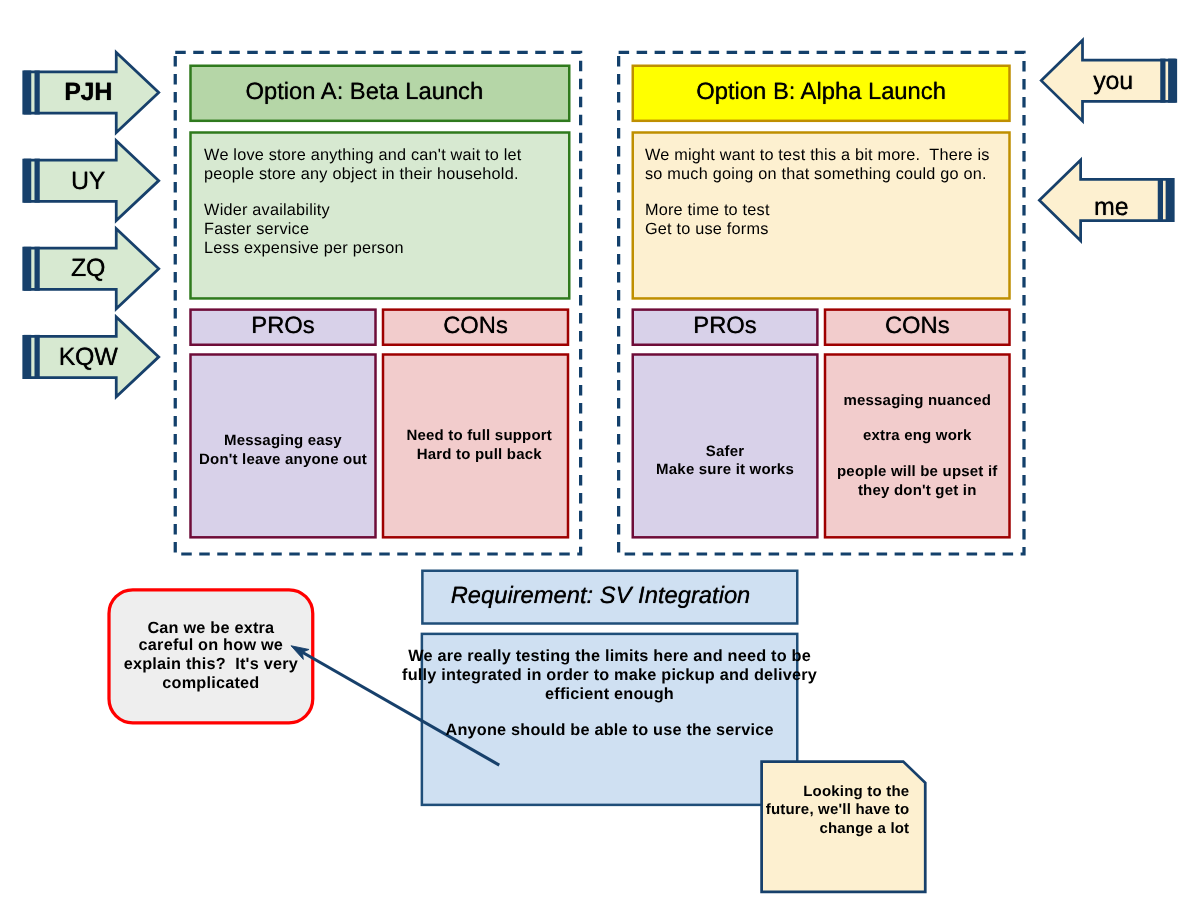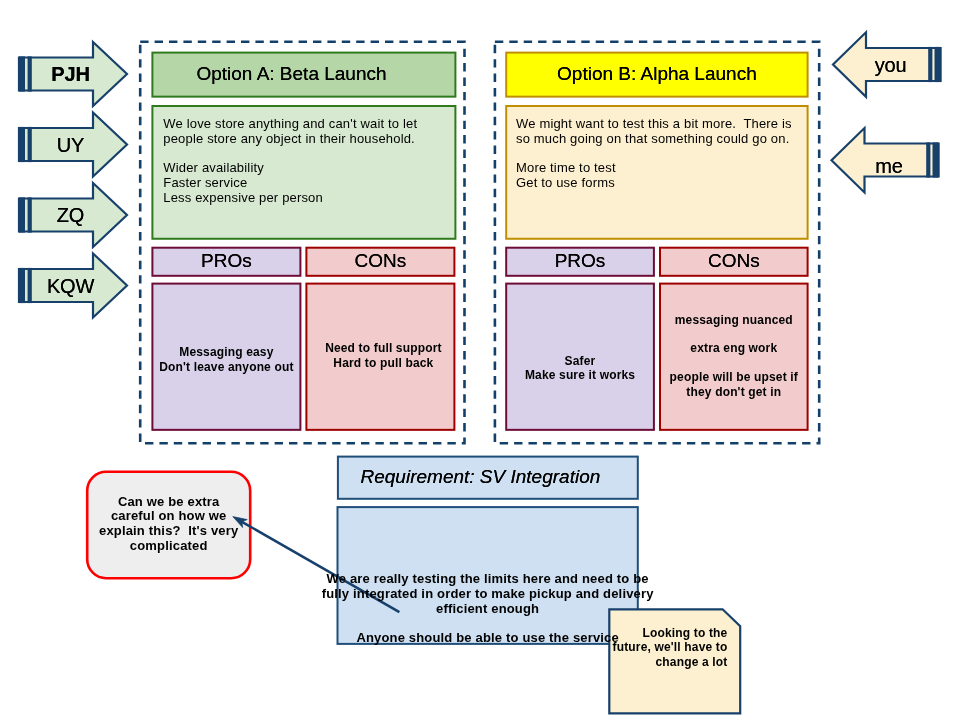--- a/index.html
+++ b/index.html
@@ -123,21 +123,21 @@
   <div class="ctrtext" style="left:506.2px;top:283.6px;width:147.7px;height:171px;">Safer
 Make sure it works</div>
   <div class="ctrtext" style="left:660px;top:283.6px;width:147.6px;height:146.25px;">messaging nuanced
 
 extra eng work
 
 people will be upset if
 they don't get in</div>
 
   <div class="lbl hdr" style="left:337.9px;top:456.6px;width:285px;height:42.2px;font-style:italic;">Requirement: SV Integration</div>
-  <div class="ctrtext big" style="left:337.5px;top:507.1px;width:300.3px;height:136.8px;align-items:flex-start;padding-top:25px;margin-top:40px;">We are really testing the limits here and need to be
+  <div class="ctrtext big" style="left:337.5px;top:507.1px;width:300.3px;height:136.8px;align-items:flex-start;padding-top:11px;">We are really testing the limits here and need to be
 fully integrated in order to make pickup and delivery
 efficient enough
 
 Anyone should be able to use the service</div>
 
   <div class="ctrtext big" style="left:87.2px;top:471.8px;width:163px;height:106.4px;">Can we be extra
 careful on how we
 explain this?  It's very
 complicated</div>
   <div class="ctrtext" style="left:604.5px;top:618.3px;width:131px;height:60px;text-align:right;">Looking to the

